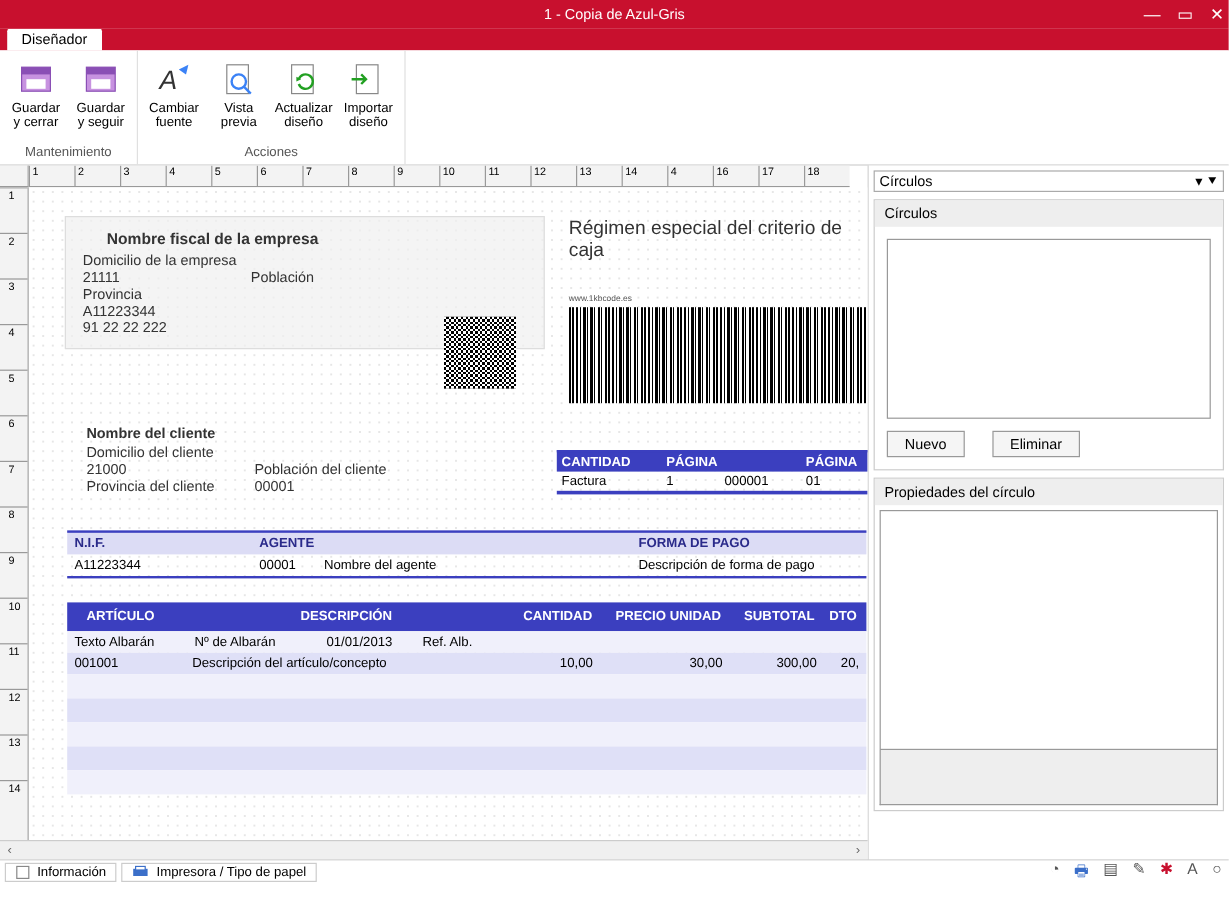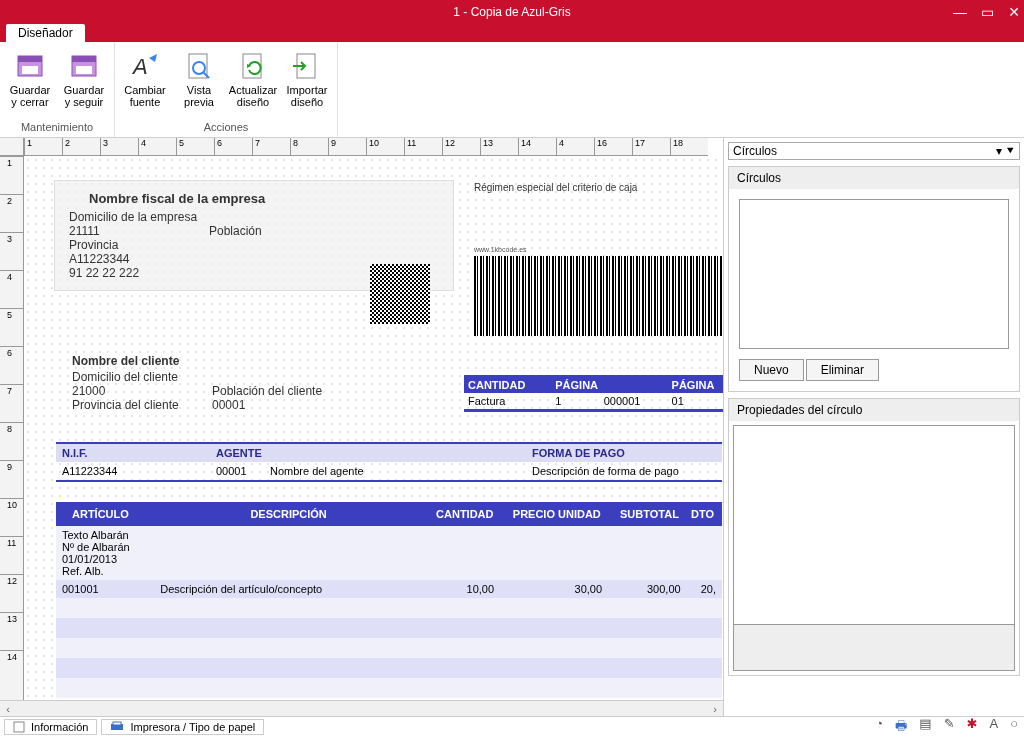--- a/index.html
+++ b/index.html
@@ -29,21 +29,21 @@
 .vruler div { border-top: 1px solid #999; height: 38px; padding-top: 1px; padding-left: 7px; }
 .canvaswrap { display: flex; flex: 1; overflow: hidden; }
 .canvas { flex: 1; background: #fff; position: relative; overflow: hidden; background-image: radial-gradient(#e6e6e6 1px, transparent 1px); background-size: 8px 8px; }
 
 .companybox { position: absolute; left: 30px; top: 24px; width: 400px; background: rgba(240,240,240,0.7); border: 1px solid #ddd; padding: 10px 14px; font-size: 12px; color: #333; }
 .companybox .name { font-weight: 600; font-size: 13px; margin-bottom: 4px; padding-left: 20px; }
 .row2 { display: flex; }
 .row2 span:first-child { width: 140px; }
 
 .qr { position: absolute; left: 346px; top: 108px; width: 60px; height: 60px; background: #000; background-image: repeating-linear-gradient(0deg,#fff 0 2px,#000 2px 4px), repeating-linear-gradient(90deg,#fff 0 2px,#000 2px 4px); background-blend-mode: difference; }
-.regimen { position: absolute; left: 450px; top: 26px; font-size: 10px; color: #333; }
+.regimen { position: absolute; left: 450px; top: 26px; font-size: 16px; color: #333; }
 .barcode { position: absolute; left: 450px; top: 100px; width: 250px; height: 80px; background: repeating-linear-gradient(90deg,#000 0 2px,#fff 2px 3px,#000 3px 4px,#fff 4px 6px); }
 .barcodelbl { position: absolute; left: 450px; top: 90px; font-size: 7px; color: #555; }
 
 .clientbox { position: absolute; left: 48px; top: 198px; font-size: 12px; color: #333; }
 .clientbox .name { font-weight: 600; margin-bottom: 2px; }
 
 .docinfo { position: absolute; left: 440px; top: 219px; width: 260px; font-size: 11px; }
 .docinfo .hdr { background: #3b3fbf; color: #fff; display: flex; font-weight: 600; padding: 2px 4px; border-top: 2px solid #3b3fbf; }
 .docinfo .hdr span { display: inline-block; }
 .docinfo .vals { display: flex; padding: 2px 4px; border-bottom: 3px solid #3b3fbf; }
@@ -58,39 +58,39 @@
 .nifbar .c1 { width: 154px; }
 .nifbar .c2 { width: 54px; }
 .nifbar .c3 { width: 262px; }
 .nifbar .c4 { flex: 1; }
 
 .itemtbl { position: absolute; left: 32px; top: 346px; width: 666px; font-size: 11px; }
 .itemtbl .hdr { background: #3b3fbf; color: #fff; display: flex; font-weight: 700; padding: 6px 8px; }
 .itemtbl .hdr span { display: inline-block; }
 .itemtbl .row { display: flex; padding: 3px 6px; }
 .itemtbl .row.alt { background: #dfe0f7; }
-.itemtbl .row.plain { background: #f0f0fb; flex-direction: column; }
+.itemtbl .row.plain { background: #f0f0fb; }
 .itemtbl .a1 { width: 100px; }
 .itemtbl .a2 { width: 260px; }
 .itemtbl .a3 { width: 80px; text-align: right; }
 .itemtbl .a4 { width: 110px; text-align: right; }
 .itemtbl .a5 { width: 80px; text-align: right; }
 .itemtbl .a6 { width: 36px; text-align: right; }
 
 .hscroll { height: 16px; background: #f0f0f0; border-top: 1px solid #ccc; display: flex; align-items: center; }
 .hscroll .arr { width: 16px; text-align: center; color: #666; }
 .hscroll .track { flex: 1; }
 
 .sidepanel { width: 300px; padding: 4px; background: #fff; }
 .sidepanel .drop { border: 1px solid #aaa; padding: 1px 4px; font-size: 12px; display: flex; justify-content: space-between; align-items: center; }
 .sidepanel .sect { border: 1px solid #ccc; margin-top: 6px; }
 .sidepanel .sect .ttl { background: #eee; padding: 4px 8px; font-size: 12px; }
 .sidepanel .sect .body { padding: 10px; }
 .listbox { border: 1px solid #999; height: 150px; background: #fff; margin-bottom: 10px; }
-.btnrow { display: flex; gap: 2px; }
+.btnrow { display: flex; gap: 23px; }
 .btnrow button { padding: 3px 14px; font-size: 12px; background: #f5f5f5; border: 1px solid #999; }
 .propbox { border: 1px solid #999; height: 200px; background: #fff; }
 .propfoot { border: 1px solid #999; border-top: none; height: 46px; background: #eee; }
 
 .statusbar { height: 20px; border-top: 1px solid #ccc; display: flex; align-items: center; font-size: 11px; justify-content: space-between; padding-right: 6px; }
 .statusbar .left { display: flex; }
 .statusbar .sbtn { border: 1px solid #ccc; padding: 1px 8px; margin-left: 4px; display: flex; align-items: center; gap: 6px; }
 .statusbar .right { display: flex; gap: 12px; color: #555; font-size: 13px; }
 
 svg { display: block; }

